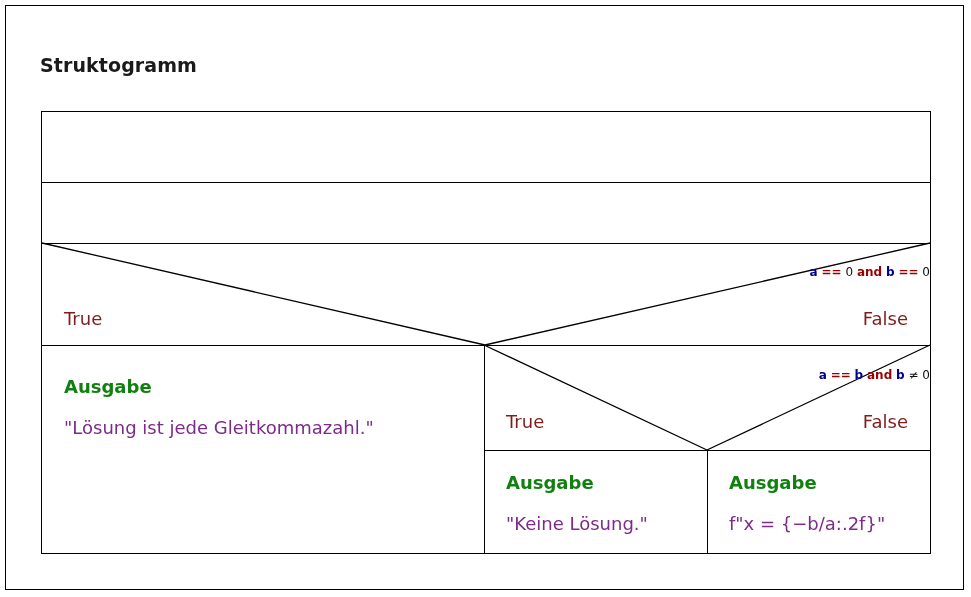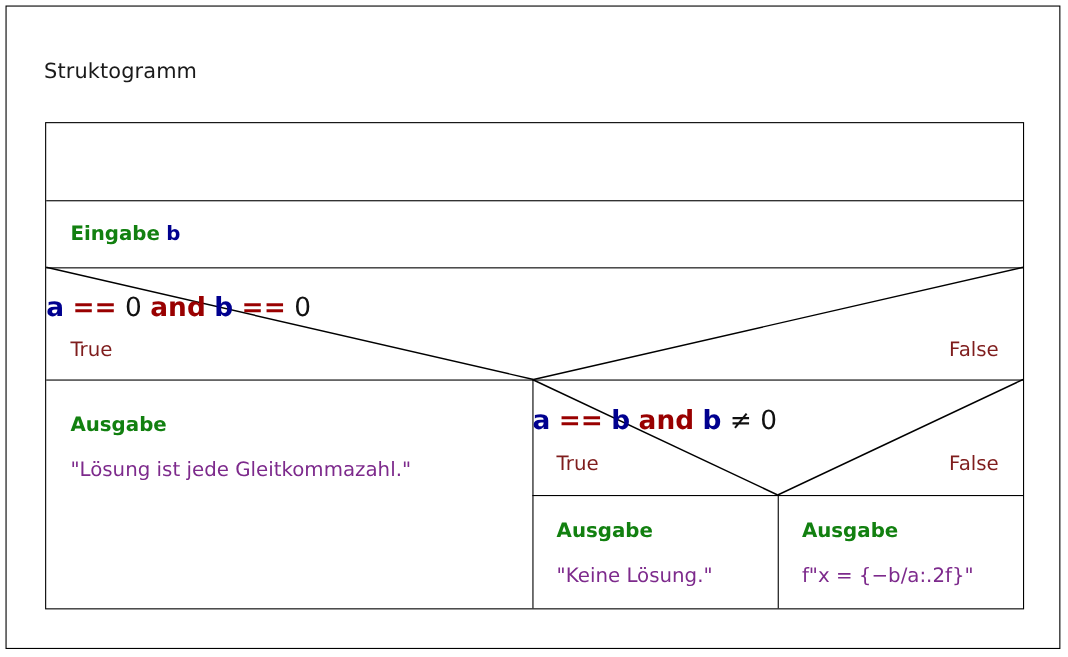--- a/index.html
+++ b/index.html
@@ -26,21 +26,21 @@
     background: #ffffff;
     overflow: hidden;
   }
 
   
   #title {
     position: absolute;
     left: 34px;
     top: 48px;
     font-size: 19px;
-    font-weight: normal;
+    font-weight: bold;
     color: #1a1a1a;
     letter-spacing: 0.1px;
     white-space: nowrap;
   }
 
   
   #diagram {
     position: absolute;
     left: 35px;
     top: 105px;
@@ -84,47 +84,41 @@
     position: absolute;
     left: 0;
     top: 0;
     overflow: visible;
     pointer-events: none;
   }
 
   .cond-expr {
     position: absolute;
     white-space: nowrap;
-    font-size: 24px;
-    text-align: left;
+    font-size: 12px;
+    text-align: right;
   }
   .branch-label {
     position: absolute;
     white-space: nowrap;
     font-size: 18px;
     color: #7f1d1d;
   }
 </style>
 </head>
 <body>
 
 <div id="page">
 
   <div id="title">Struktogramm</div>
 
   <div id="diagram">
 
     <div class="row-sep" style="top:70px;"></div>
 
-    <div class="block" style="left:0; top:70px; width:888px; height:61px;">
-      <div class="stmt-text" style="left:22px; top:20px;">
-        <span class="kw-green">Eingabe</span>
-        <span class="var-blue">b</span>
-      </div>
-    </div>
     <div class="row-sep" style="top:131px;"></div>
 
     <div class="block" style="left:0; top:131px; width:888px; height:102px;">
 
       <svg class="diag-svg" width="888" height="102" viewBox="0 0 888 102">
         <line x1="0" y1="0" x2="443" y2="102" stroke="#000000" stroke-width="1.3"></line>
         <line x1="888" y1="0" x2="443" y2="102" stroke="#000000" stroke-width="1.3"></line>
       </svg>
 
       <div class="cond-expr" style="left:0; top:22px; width:888px;">

